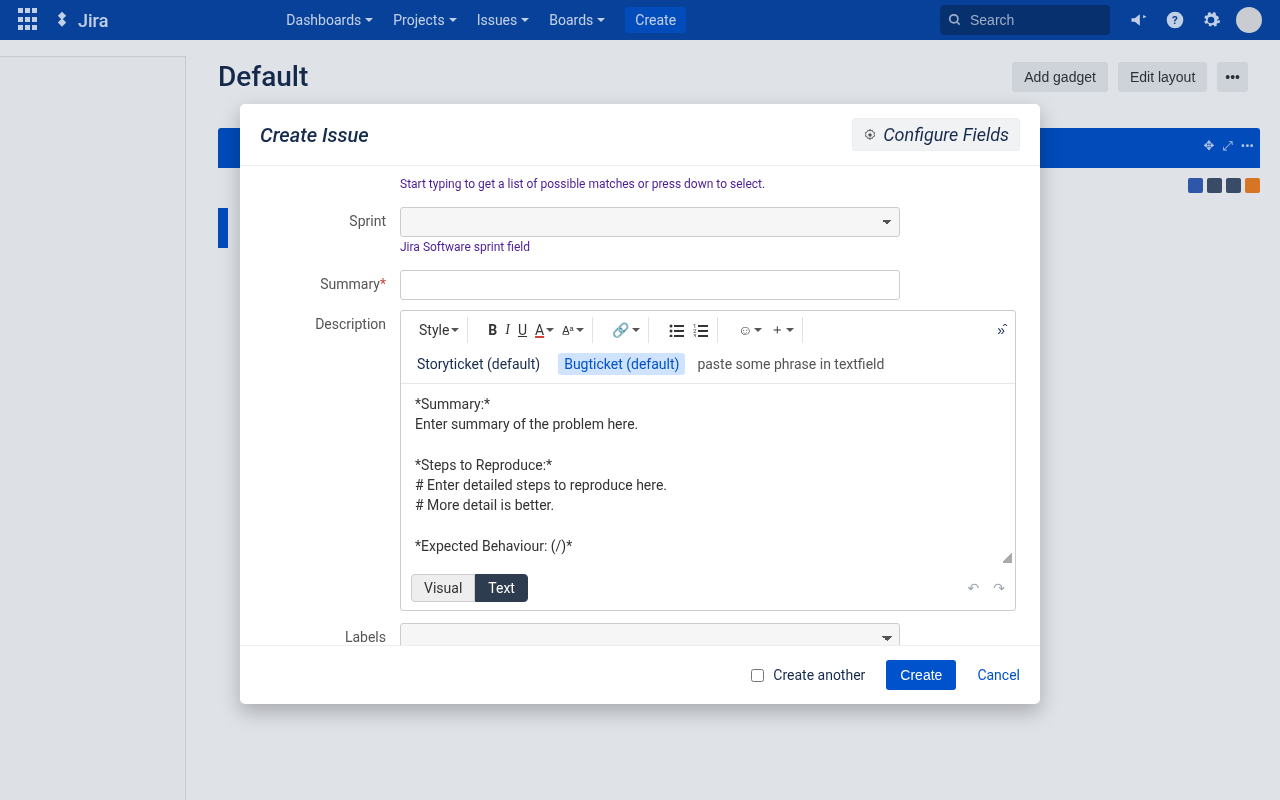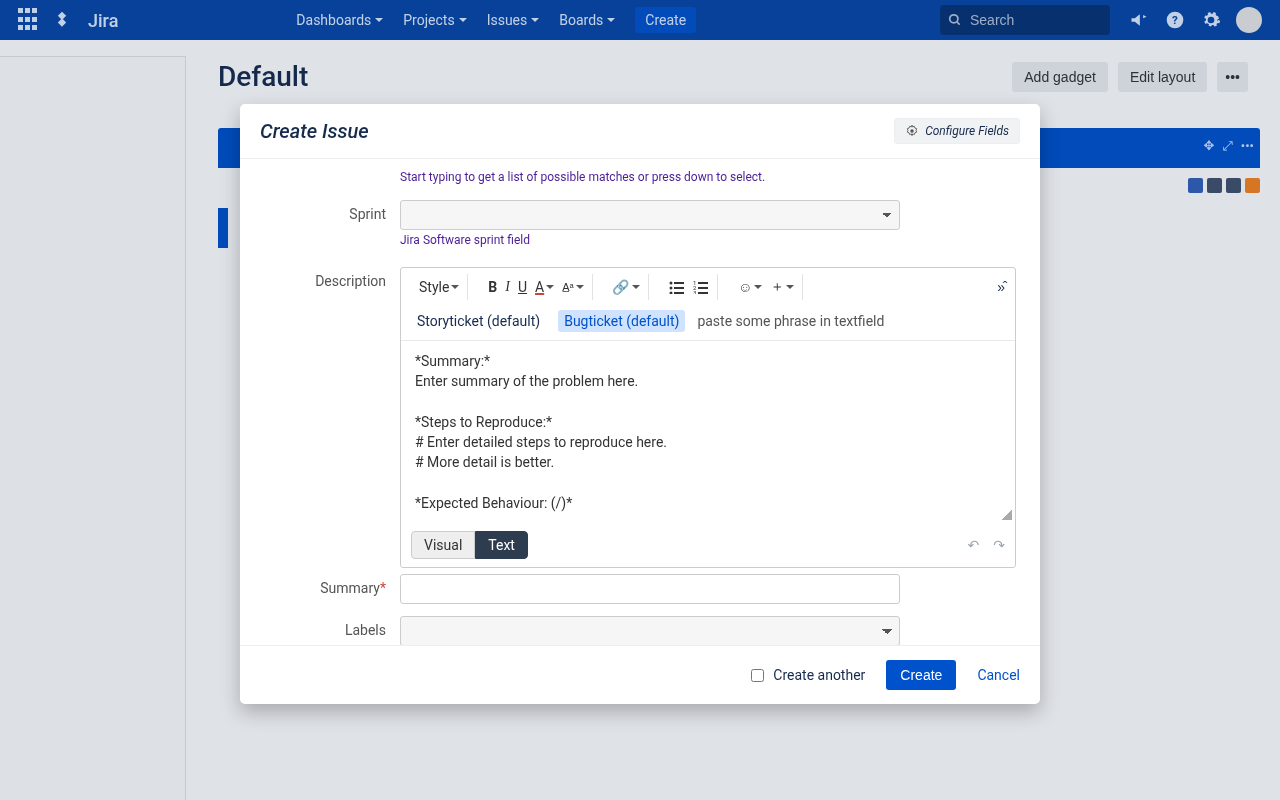--- a/index.html
+++ b/index.html
@@ -28,21 +28,21 @@
   .topnav{
     background:var(--jira-blue);
     height:40px;
     display:flex;
     align-items:center;
     color:var(--brand-text);
     padding:0 8px;
   }
   .app-switch{width:24px;height:24px;display:grid;grid-template-columns:repeat(3,5px);grid-gap:2px;margin:0 10px;}
   .app-switch span{width:5px;height:5px;background:var(--brand-text);}
-  .brand{display:flex;align-items:center;gap:16px;font-weight:500;font-size:18px;margin-right:30px;}
+  .brand{display:flex;align-items:center;gap:6px;font-weight:500;font-size:18px;margin-right:30px;}
   .brand svg{fill:var(--brand-text);}
   .navspacer{flex:1;}
   .navlinks{display:flex;align-items:center;gap:4px;margin-left:140px;}
   .navitem{display:flex;align-items:center;gap:4px;padding:6px 8px;border-radius:3px;cursor:pointer;font-size:14px;}
   .navitem.create{background:var(--jira-blue2);padding:5px 10px;margin-left:8px;}
   .chev{width:0;height:0;border-left:4px solid transparent;border-right:4px solid transparent;border-top:4px solid var(--brand-text);}
   .search{background:rgba(9,30,66,.48);height:30px;border-radius:4px;display:flex;align-items:center;padding:0 8px;width:170px;color:#b4c3d9;margin-right:8px;}
   .search input{background:transparent;border:none;outline:none;color:var(--brand-text);font-size:14px;margin-left:6px;width:120px;}
   .search input::placeholder{color:#b4c3d9;}
   .navicons{display:flex;align-items:center;gap:14px;margin:0 10px;}
@@ -60,21 +60,21 @@
   .tinyicons{position:absolute;top:138px;right:20px;display:flex;gap:4px;}
   .tinyicons span{width:15px;height:15px;background:#42526e;border-radius:2px;display:flex;align-items:center;justify-content:center;}
   .tinyicons .rss{background:#f58220;}
   .bluebit{position:absolute;top:168px;left:32px;width:10px;height:40px;background:var(--jira-blue2);}
 
   
   .overlay{position:absolute;inset:0;background:rgba(9,30,66,.13);display:flex;justify-content:center;}
   .modal{background:#fff;border-radius:5px;width:800px;margin-top:104px;max-height:600px;display:flex;flex-direction:column;box-shadow:0 8px 20px rgba(0,0,0,.25);}
   .modal-head{display:flex;justify-content:space-between;align-items:center;padding:14px 20px;font-style:italic;}
   .modal-head h2{font-size:20px;font-weight:500;margin:0;}
-  .cfg-btn{display:flex;align-items:center;gap:6px;background:#f1f2f4;border:1px solid #eceef1;padding:5px 10px;border-radius:3px;cursor:pointer;font-size:12px;}
+  .cfg-btn{display:flex;align-items:center;gap:6px;background:#f1f2f4;border:1px solid #eceef1;padding:5px 10px;border-radius:3px;cursor:pointer;font-size:18px;}
   .modal-body{flex:1;overflow:auto;padding:8px 24px 18px 20px;border-top:1px solid #eee;}
   .frow{display:flex;align-items:flex-start;margin-bottom:6px;}
   .flabel{width:140px;text-align:right;padding-right:14px;padding-top:6px;color:#555;font-size:14px;}
   .req{color:#d04437;}
   .ffield{flex:1;max-width:500px;}
   .ffield.wide{max-width:616px;}
   .hint{font-size:12px;color:#4c1d95;margin:3px 0 10px;}
   .select,.textin{width:100%;height:30px;background:#f6f6f7;border:1px solid var(--border);border-radius:3px;padding:0 8px;font-size:14px;}
   .select{appearance:none;background-image:linear-gradient(45deg,transparent 50%,#555 50%),linear-gradient(-45deg,transparent 50%,#555 50%);background-position:right 12px center,right 7px center;background-size:5px 5px;background-repeat:no-repeat;}
   .textin{background:#fff;}
@@ -222,20 +222,25 @@
       </div>
 
       <div class="frow">
         <div class="flabel">Sprint</div>
         <div class="ffield">
           <select class="select"></select>
           <div class="hint">Jira Software sprint field</div>
         </div>
       </div>
 
+      <div class="frow">
+        <div class="flabel"><span>Summary</span><span class="req">*</span></div>
+        <div class="ffield"><input class="textin" style=""></div>
+      </div>
+
       <div class="frow" style="margin-top:10px;">
         <div class="flabel">Description</div>
         <div class="ffield wide">
           <div class="editor">
             <div class="toolbar">
               <div class="tgrp">
                 <div class="tbtn">
                     <span>Style</span>
                     <span class="chev" style="border-top-color:#555;"></span>
                   </div>
@@ -302,25 +307,20 @@
               <div class="mode text">Text</div>
               <div class="undoredo">
                 <span>↶</span>
                 <span>↷</span>
               </div>
             </div>
           </div>
         </div>
       </div>
 
-      <div class="frow">
-        <div class="flabel"><span>Summary</span><span class="req">*</span></div>
-        <div class="ffield"><input class="textin" style=""></div>
-      </div>
-
       <div class="frow" style="margin-top:12px;">
         <div class="flabel">Labels</div>
         <div class="ffield">
           <select class="select"></select>
           
         </div>
       </div>
     </div>
 
     <div class="modal-foot">

